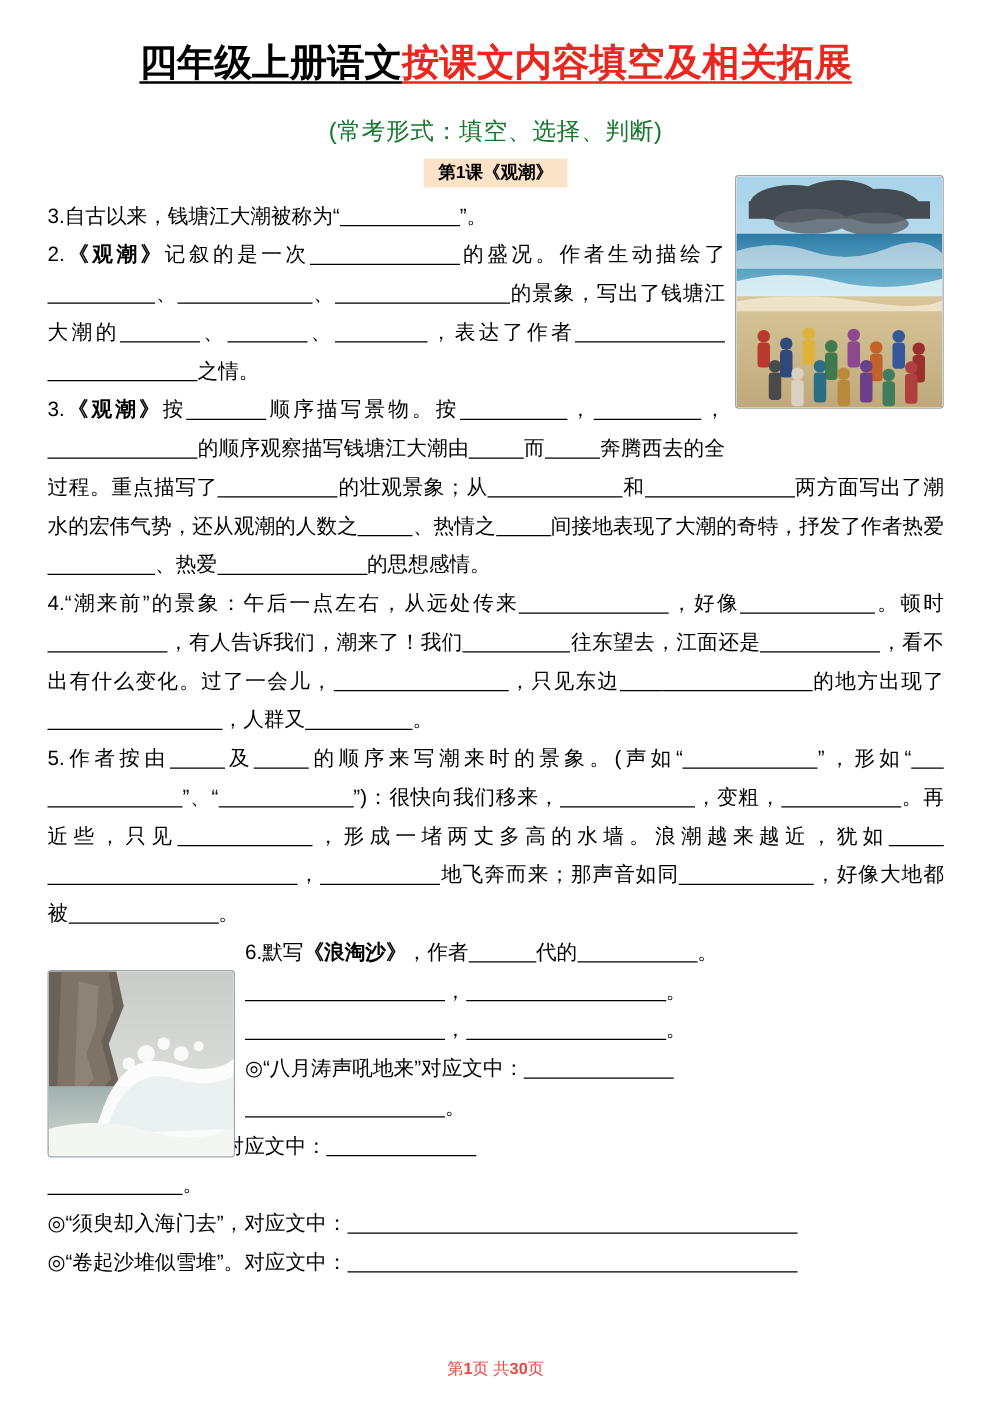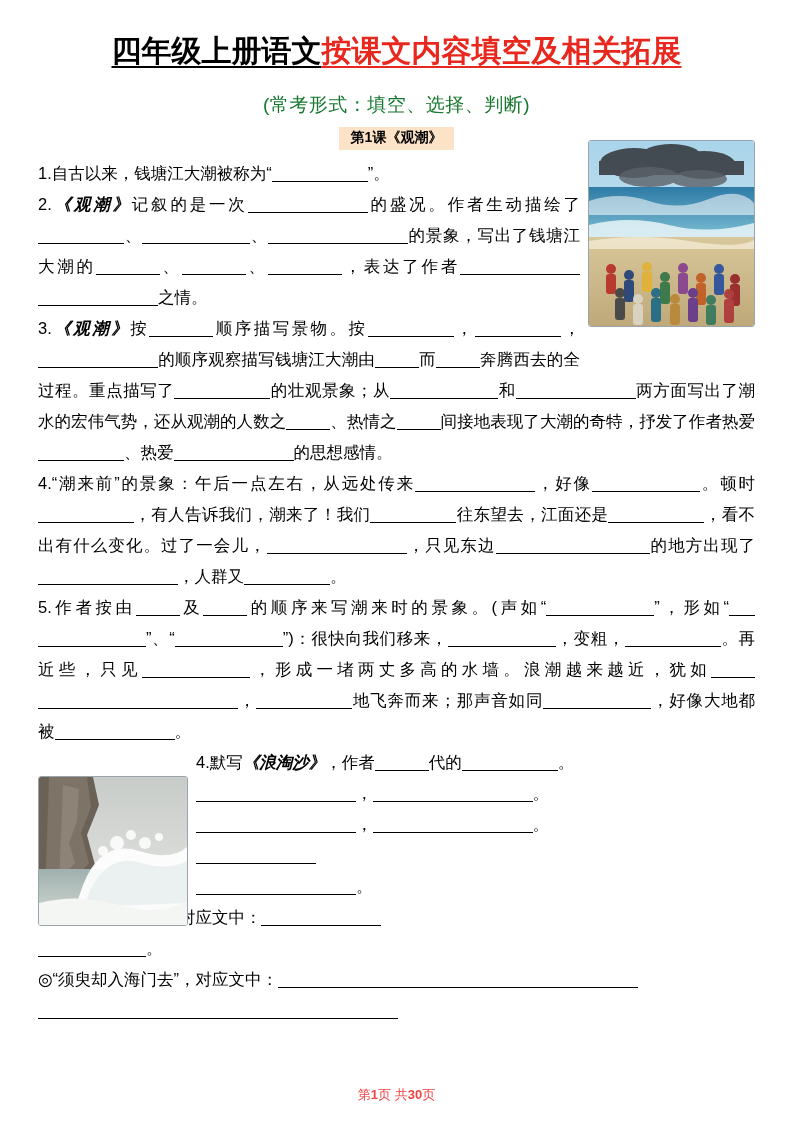--- a/index.html
+++ b/index.html
@@ -68,21 +68,21 @@
   
   .body-wrap {
     margin-top: 8px;
     font-size: 16.5px;
     line-height: 31px;
   }
   .para {
     margin: 0;
     text-align: justify;
   }
-  .bi { font-weight: bold; font-style: italic; }
+  .bi { font-weight: bold; }
 
   
   .bl {
     display: inline-block;
     border-bottom: 1px solid #000;
     height: 18px;
     vertical-align: -3px;
   }
   .w3 { width: 26px; }
   .w4 { width: 34px; }
@@ -291,21 +291,21 @@
         <circle cx="64" cy="74" r="5"></circle>
       </g>
     </svg>
   </div>
 
   <div class="body-wrap">
 
     <div class="float-clear-top"></div>
 
     <p class="para">
-      <span>1.自古以来，钱塘江大潮被称为“</span><span class="bl w10"></span><span>”。</span>
+      <span>3.自古以来，钱塘江大潮被称为“</span><span class="bl w10"></span><span>”。</span>
     </p>
 
     <p class="para">
       <span>2.</span><span class="bi">《观潮》</span><span>记叙的是一次</span><span class="bl w12"></span><span>的盛况。作者生动描绘了</span><span class="bl w9"></span><span>、</span><span class="bl w11"></span><span>、</span><span class="bl w14"></span><span>的景象，写出了钱塘江大潮的</span><span class="bl w7"></span><span>、</span><span class="bl w7"></span><span>、</span><span class="bl w8"></span><span>，表达了作者</span><span class="bl w12"></span><span class="bl w12"></span><span>之情。</span>
     </p>
 
     <p class="para">
       <span>3.</span><span class="bi">《观潮》</span><span>按</span><span class="bl w7"></span><span>顺序描写景物。按</span><span class="bl w9"></span><span>，</span><span class="bl w9"></span><span>，</span><span class="bl w12"></span><span>的顺序观察描写钱塘江大潮由</span><span class="bl w5"></span><span>而</span><span class="bl w5"></span><span>奔腾西去的全过程。重点描写了</span><span class="bl w10"></span><span>的壮观景象；从</span><span class="bl w11"></span><span>和</span><span class="bl w12"></span><span>两方面写出了潮水的宏伟气势，还从观潮的人数之</span><span class="bl w5"></span><span>、热情之</span><span class="bl w5"></span><span>间接地表现了大潮的奇特，抒发了作者热爱</span><span class="bl w9"></span><span>、热爱</span><span class="bl w12"></span><span>的思想感情。</span>
     </p>
 
@@ -313,51 +313,51 @@
       <span>4.“潮来前”的景象：午后一点左右，从远处传来</span><span class="bl w12"></span><span>，好像</span><span class="bl w11"></span><span>。顿时</span><span class="bl w10"></span><span>，有人告诉我们，潮来了！我们</span><span class="bl w9"></span><span>往东望去，江面还是</span><span class="bl w10"></span><span>，看不出有什么变化。过了一会儿，</span><span class="bl w14"></span><span>，只见东边</span><span class="bl w4"></span><span class="bl w12"></span><span>的地方出现了</span><span class="bl w14"></span><span>，人群又</span><span class="bl w9"></span><span>。</span>
     </p>
 
     <p class="para">
       <span>5.作者按由</span><span class="bl w5"></span><span>及</span><span class="bl w5"></span><span>的顺序来写潮来时的景象。(声如“</span><span class="bl w11"></span><span>”，形如“</span><span class="bl w3"></span><span class="bl w11"></span><span>”、“</span><span class="bl w11"></span><span>”)：很快向我们移来，</span><span class="bl w11"></span><span>，变粗，</span><span class="bl w10"></span><span>。再近些，只见</span><span class="bl w11"></span><span>，形成一堵两丈多高的水墙。浪潮越来越近，犹如</span><span class="bl w5"></span><span class="bl w20"></span><span>，</span><span class="bl w10"></span><span>地飞奔而来；那声音如同</span><span class="bl w11"></span><span>，好像大地都被</span><span class="bl w12"></span><span>。</span>
     </p>
 
     <div class="float-clear-bottom"></div>
 
     <p class="para">
-      <span>4.默写</span><span class="bi">《浪淘沙》</span><span>，作者</span><span class="bl w6"></span><span>代的</span><span class="bl w10"></span><span>。</span>
+      <span>6.默写</span><span class="bi">《浪淘沙》</span><span>，作者</span><span class="bl w6"></span><span>代的</span><span class="bl w10"></span><span>。</span>
     </p>
 
     <p class="para">
       <span class="bl w16"></span><span>，</span><span class="bl w16"></span><span>。</span>
     </p>
 
     <p class="para">
       <span class="bl w16"></span><span>，</span><span class="bl w16"></span><span>。</span>
     </p>
 
     <p class="para">
-      <span class="bl w12"></span>
+      <span>◎“八月涛声吼地来”对应文中：</span><span class="bl w12"></span>
     </p>
     <p class="para">
       <span class="bl w16"></span><span>。</span>
     </p>
 
     <p class="para">
       <span>◎“头高数丈触山回”对应文中：</span><span class="bl w12"></span>
     </p>
     <p class="para">
       <span class="bl w11"></span><span>。</span>
     </p>
 
     <p class="para">
       <span>◎“须臾却入海门去”，对应文中：</span><span class="bl w36"></span>
     </p>
 
     <p class="para">
-      <span class="bl w36"></span>
+      <span>◎“卷起沙堆似雪堆”。对应文中：</span><span class="bl w36"></span>
     </p>
 
   </div>
 
   <div class="footer">
     <span>第</span><span class="num">1</span><span>页 共</span><span class="num">30</span><span>页</span>
   </div>
 
 </div>
 

